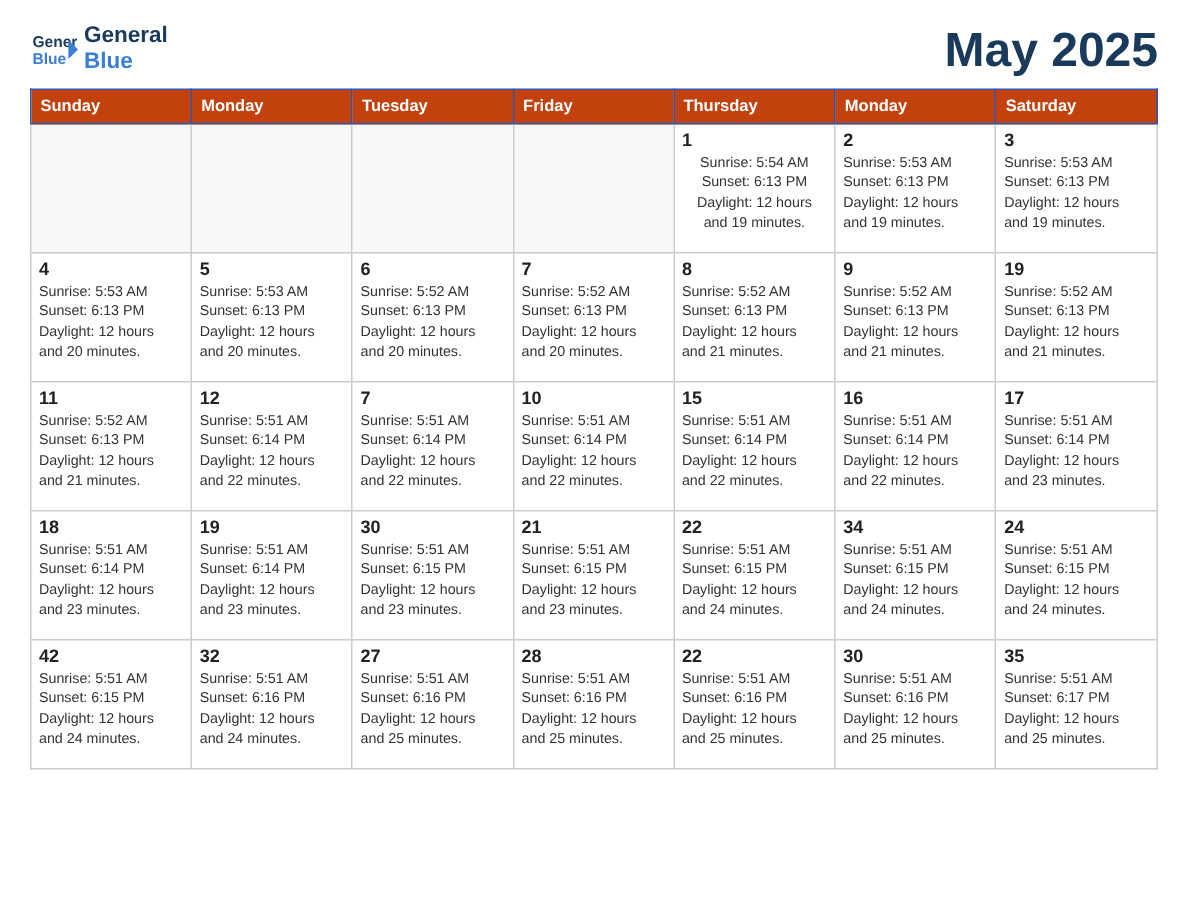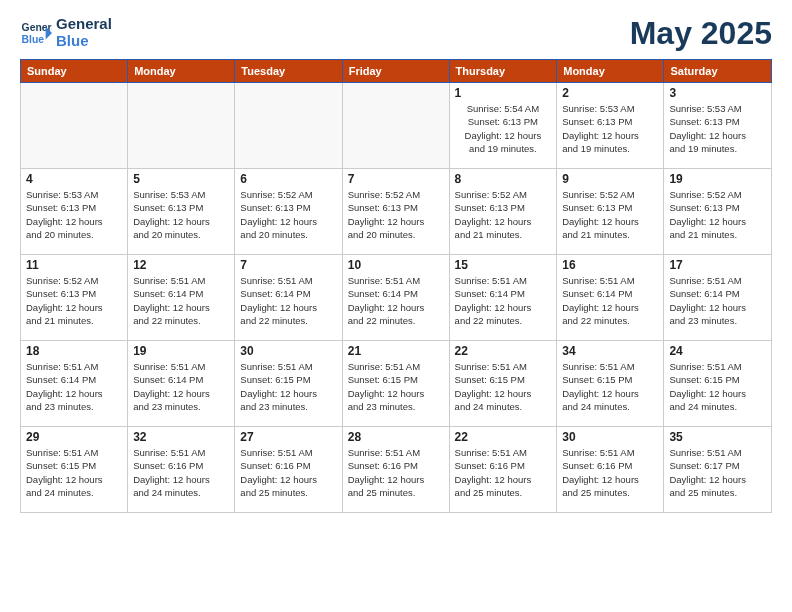--- a/index.html
+++ b/index.html
@@ -294,21 +294,21 @@
           <td>
             <span class="day-num">24</span>
             <div class="day-info" style="white-space: pre-line;">Sunrise: 5:51 AM
 Sunset: 6:15 PM
 Daylight: 12 hours
 and 24 minutes.</div>
           </td>
         </tr>
         <tr class="week-row">
           <td>
-            <span class="day-num">29</span>
+            <span class="day-num">42</span>
             <div class="day-info" style="white-space: pre-line;">Sunrise: 5:51 AM
 Sunset: 6:15 PM
 Daylight: 12 hours
 and 24 minutes.</div>
           </td>
           <td>
             <span class="day-num">32</span>
             <div class="day-info" style="white-space: pre-line;">Sunrise: 5:51 AM
 Sunset: 6:16 PM
 Daylight: 12 hours

